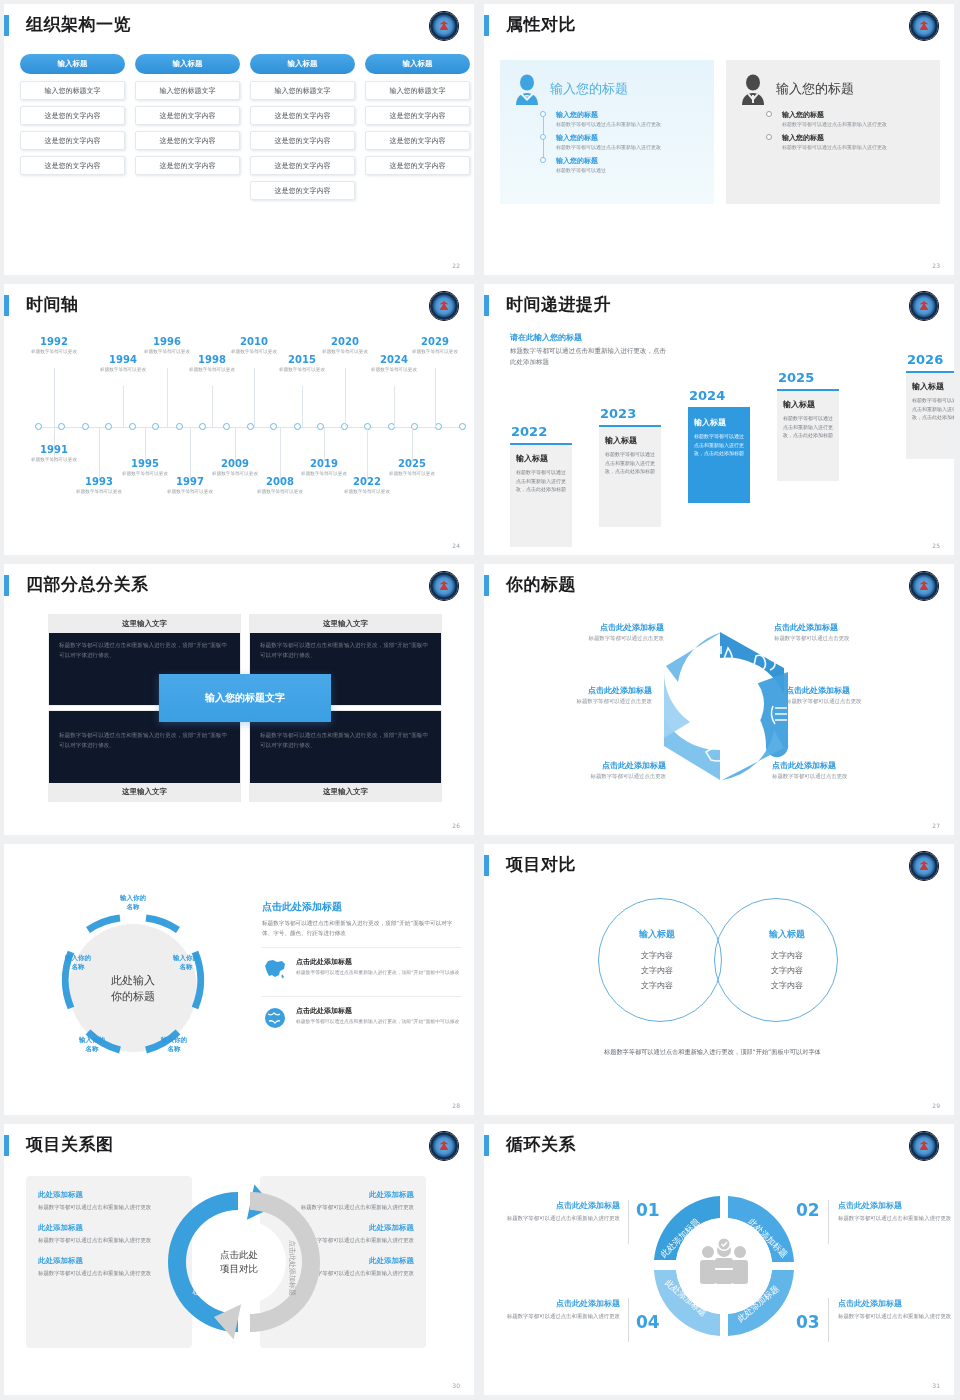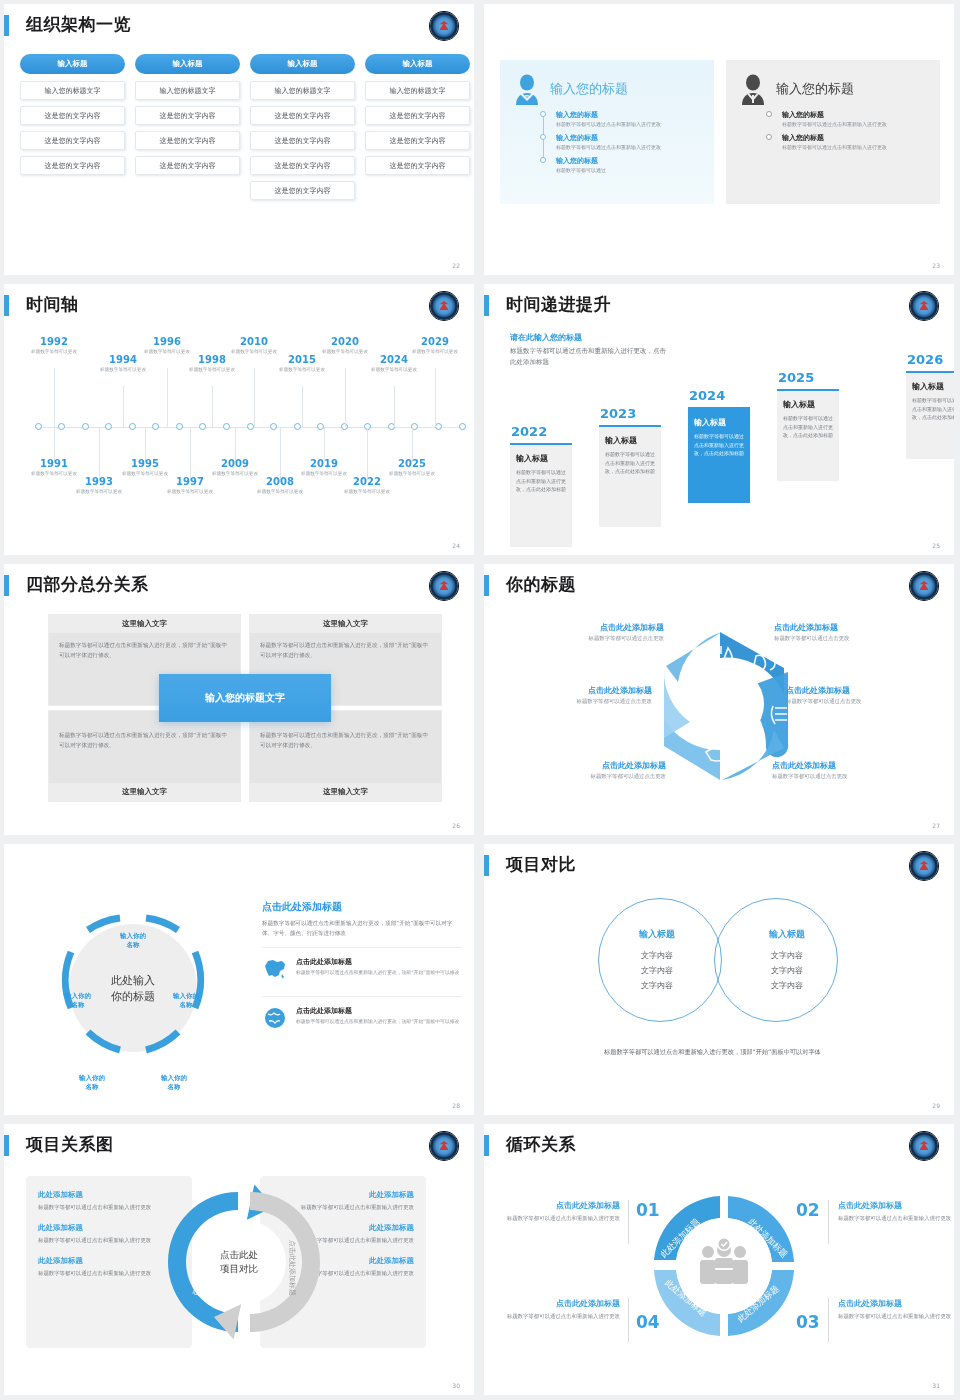--- a/index.html
+++ b/index.html
@@ -124,21 +124,21 @@
   .s25-card { background: #f0f0f0; border-top: 2px solid #2f9ae0;
               padding: 8px 6px; }
   .s25-card.hl { background: #2f9ae0; border-top-color: #2f9ae0; }
   .s25-ch { font-size: 8px; font-weight: bold; color: #2b2b2b; margin-bottom: 4px; }
   .s25-card.hl .s25-ch { color: #fff; }
   .s25-cd { font-size: 5px; color: #7b8187; line-height: 1.7; }
   .s25-card.hl .s25-cd { color: #eaf5fd; }
 
   
   .s26 { position: absolute; left: 44px; top: 50px; width: 394px; height: 190px; }
-  .s26-q { position: absolute; width: 193px; height: 92px; background: #e5e5e5;
+  .s26-q { position: absolute; width: 193px; height: 92px; background: #0f172a;
            border: 1px solid #ececec; }
   .s26-bar { height: 18px; background: #ededed; display: flex;
              align-items: center; justify-content: center;
              font-size: 7.5px; font-weight: bold; color: #3b3b3b; }
   .s26-txt { padding: 8px 10px; font-size: 5.6px; color: #777c82; line-height: 1.75; }
   .s26-center {
     position: absolute; left: 111px; top: 60px; width: 172px; height: 48px;
     background: linear-gradient(180deg,#4aa8e8,#3b9fe3);
     display: flex; align-items: center; justify-content: center;
     color: #fff; font-size: 10px; font-weight: bold;
@@ -148,21 +148,21 @@
   
   .s27-lbl { position: absolute; width: 160px; }
   .s27-h { font-size: 8px; font-weight: bold; color: #2f9ae0; line-height: 11px; }
   .s27-d { font-size: 5.4px; color: #8b9197; margin-top: 2px; }
 
   
   .s28-ring { position: absolute; left: 34px; top: 52px; width: 190px; height: 185px; }
   .s28-ctr { position: absolute; left: 50%; top: 50%; transform: translate(-50%,-50%);
              text-align: center; font-size: 11px; color: #3b3b3b; line-height: 16px; }
   .s28-n { position: absolute; width: 52px; text-align: center;
-           font-size: 6.5px; font-weight: bold; color: #2f9ae0; line-height: 9px; margin-top: 38px; }
+           font-size: 6.5px; font-weight: bold; color: #2f9ae0; line-height: 9px; }
   .s28-right { position: absolute; left: 258px; top: 56px; width: 200px; }
   .s28-rh { font-size: 10px; font-weight: bold; color: #2f9ae0; margin-bottom: 4px; }
   .s28-rd { font-size: 5.6px; color: #787d83; line-height: 1.85; }
   .s28-row { display: flex; gap: 8px; padding: 9px 0 7px 0;
              border-top: 1px solid #ececec; margin-top: 8px; align-items: flex-start; }
   .s28-ico { width: 26px; height: 24px; flex: none; position: relative; }
   .s28-rt { font-size: 7px; font-weight: bold; color: #2b2b2b; }
   .s28-rs { font-size: 4.8px; color: #8d9298; line-height: 1.7; margin-top: 2px; }
 
   
@@ -233,20 +233,25 @@
           <div class="s22-cell">这是您的文字内容</div>
           <div class="s22-cell">这是您的文字内容</div>
         </div>
       </div>
       <div class="pgnum">22</div>
     </div>
   </div>
 
   <div class="slide">
     <div class="paper">
+      <div class="hdr">
+        <div class="accent"></div>
+        <div class="title">属性对比</div>
+        <div class="logo"></div>
+      </div>
       <div class="s23-wrap">
 
         <div class="s23-panel a">
           <div class="s23-head">
             <div class="s23-pic">
               <svg viewBox="0 0 34 32" width="34" height="32">
                 <ellipse cx="17" cy="9.5" rx="7" ry="8" fill="#3fa3e0"></ellipse>
                 <path d="M6 32c0-8 5-12 11-12s11 4 11 12z" fill="#3fa3e0"></path>
                 <path d="M12 20l5 5 5-5 2 1-7 7-7-7z" fill="#eaf4fb"></path>
                 <rect x="15.2" y="22" width="3.6" height="1.6" fill="#eaf4fb"></rect>
@@ -373,21 +378,21 @@
           <div class="s24-lbl" style="left: 390px; top: 26px;">
             <div class="s24-yr">2024</div>
             <div class="s24-ds">标题数字等都可以更改</div>
           </div>
           <div class="s24-stem" style="left: 431px; top: 40px; height: 59px;"></div>
           <div class="s24-lbl" style="left: 431px; top: 8px;">
             <div class="s24-yr">2029</div>
             <div class="s24-ds">标题数字等都可以更改</div>
           </div>
           <div class="s24-stem" style="left: 50px; top: 100px; height: 34px;"></div>
-          <div class="s24-lbl" style="left: 50px; top: 130px;">
+          <div class="s24-lbl" style="left: 50px; top: 116px;">
             <div class="s24-yr">1991</div>
             <div class="s24-ds">标题数字等都可以更改</div>
           </div>
           <div class="s24-stem" style="left: 95px; top: 100px; height: 52px;"></div>
           <div class="s24-lbl" style="left: 95px; top: 148px;">
             <div class="s24-yr">1993</div>
             <div class="s24-ds">标题数字等都可以更改</div>
           </div>
           <div class="s24-stem" style="left: 141px; top: 100px; height: 34px;"></div>
           <div class="s24-lbl" style="left: 141px; top: 130px;">

